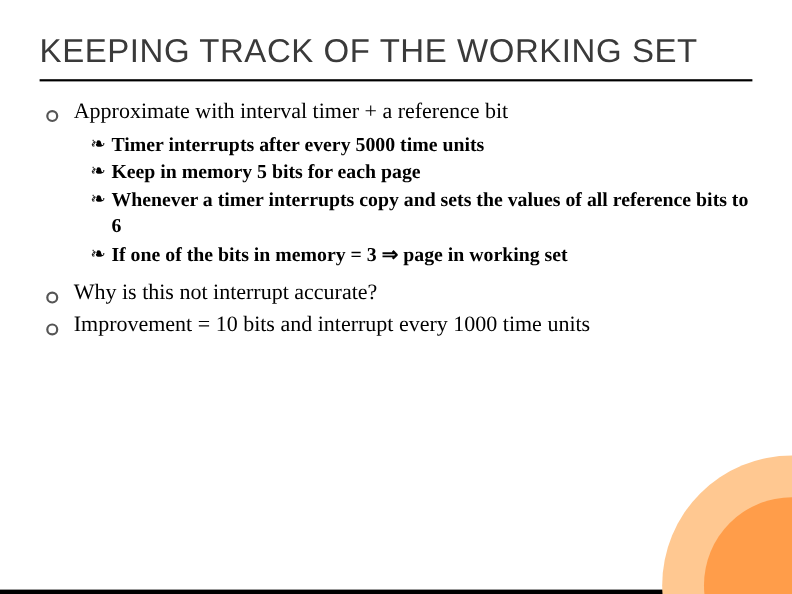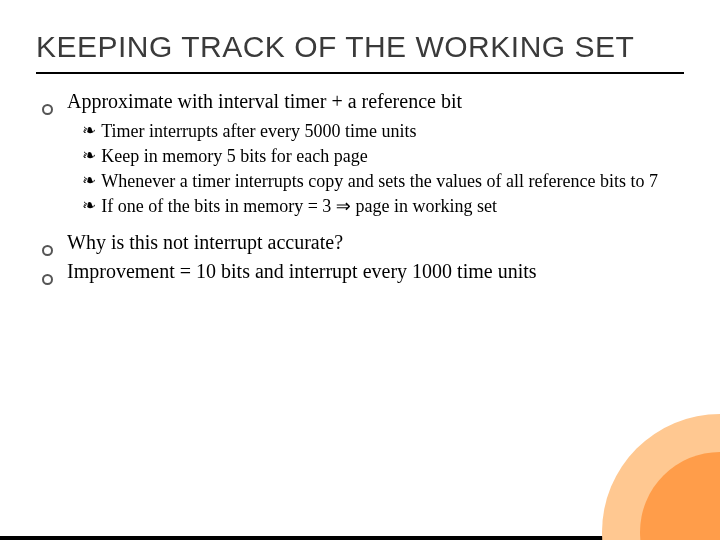--- a/index.html
+++ b/index.html
@@ -29,21 +29,21 @@
     line-height: 1.25;
   }
   .content {
     font-size: 20px;
     color: #000;
     line-height: 1.35;
     padding-left: 6px;
   }
   .bullet-item {
     display: flex;
-    align-items: flex-end;
+    align-items: center;
     margin-bottom: 2px;
   }
   .bullet-icon {
     flex: 0 0 auto;
     width: 11px;
     height: 11px;
     border: 2px solid #555;
     border-radius: 50%;
     margin-top: 8px;
     margin-right: 14px;
@@ -58,21 +58,21 @@
     align-items: flex-start;
     margin-bottom: 1px;
   }
   .sub-icon {
     flex: 0 0 auto;
     font-size: 17px;
     margin-right: 5px;
     line-height: 1.4;
     font-family: 'Segoe UI Symbol', Arial;
   }
-  .sub-text { flex: 1; }
+  .sub-text { flex: 1; font-weight: bold; }
   .corner {
     position: absolute;
     right: 0;
     bottom: 4px;
     width: 118px;
     height: 118px;
     pointer-events: none;
   }
   .q-outer {
     position: absolute;
@@ -111,21 +111,21 @@
       <div class="sub-item">
         <span class="sub-icon">❧</span>
         <span class="sub-text">Timer interrupts after every 5000 time units</span>
       </div>
       <div class="sub-item">
         <span class="sub-icon">❧</span>
         <span class="sub-text">Keep in memory 5 bits for each page</span>
       </div>
       <div class="sub-item">
         <span class="sub-icon">❧</span>
-        <span class="sub-text">Whenever a timer interrupts copy and sets the values of all reference bits to 7</span>
+        <span class="sub-text">Whenever a timer interrupts copy and sets the values of all reference bits to 6</span>
       </div>
       <div class="sub-item">
         <span class="sub-icon">❧</span>
         <span class="sub-text">If one of the bits in memory = 3 ⇒ page in working set</span>
       </div>
     </div>
 
     <div class="bullet-item">
       <span class="bullet-icon"></span>
       <span class="bullet-text">Why is this not interrupt accurate?</span>

